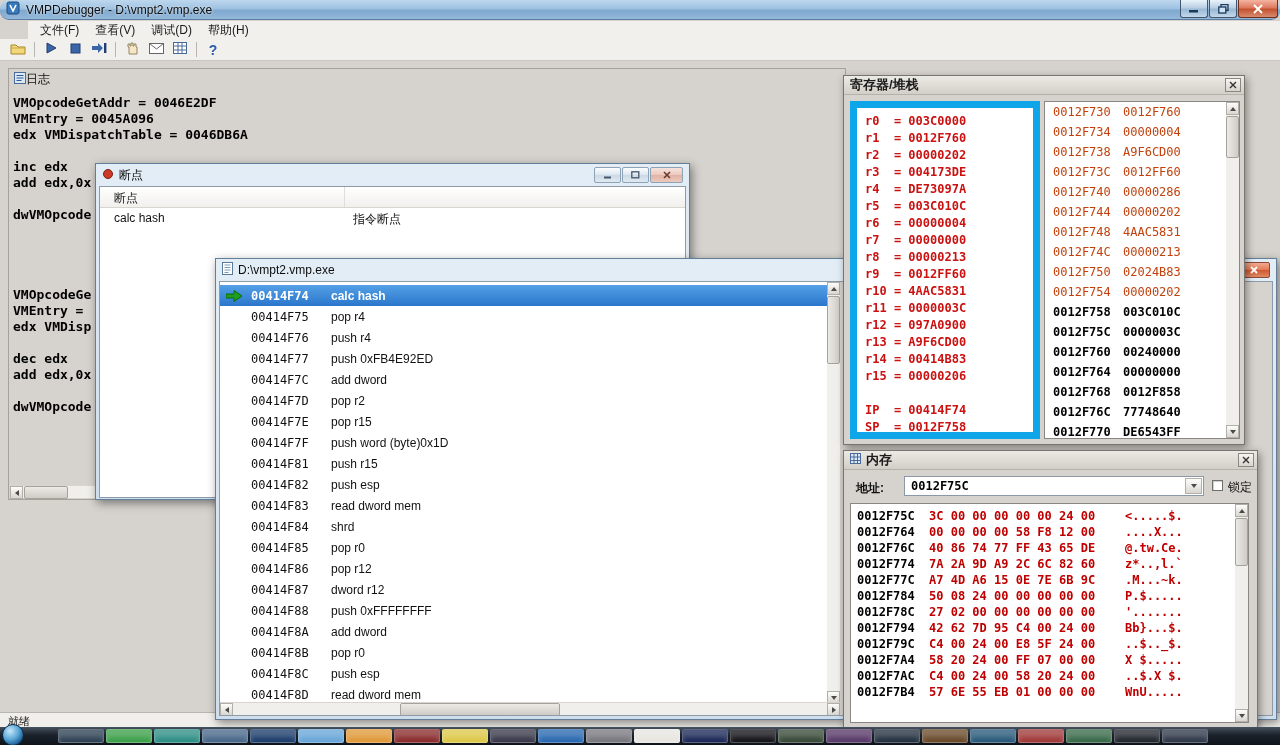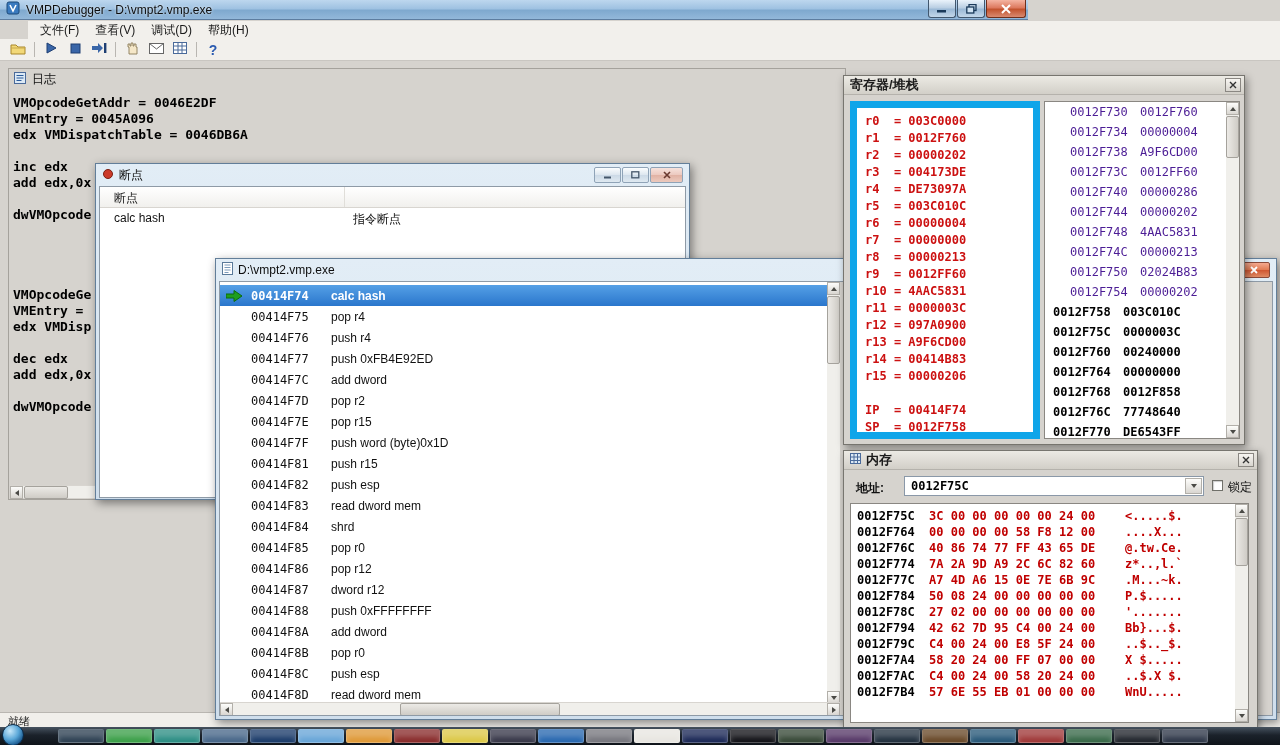--- a/index.html
+++ b/index.html
@@ -1,22 +1,22 @@
 <!DOCTYPE html>
 <html><head>
 <meta charset="utf-8">
 <style>
   * { margin:0; padding:0; box-sizing:border-box; }
   body { font-family:"Liberation Sans","DejaVu Sans",sans-serif; background:#888; }
   .screen { position:relative; width:1280px; height:745px; background:#d6d3ce; overflow:hidden; font-size:12px; color:#111; }
 
   
-  .main-titlebar { position:absolute; left:0; top:0; width:1028px; height:20px;
+  .main-titlebar { position:absolute; left:0; top:0; width:1280px; height:20px;
     background:linear-gradient(180deg,#bdd7ee,#9fc2e2 45%,#7fa9cf 55%,#93b8da);
-    border-bottom:1px solid #5d7da0; display:flex; align-items:center; padding-left:6px; }
+    border-bottom:1px solid #5d7da0; display:flex; align-items:center; padding-left:6px;border-radius:9px; }
   .main-title-text { font-size:12px; color:#0d0d0d; margin-left:6px; text-shadow:0 0 3px rgba(255,255,255,.9); white-space:nowrap; }
   .cap-btns { position:absolute; right:2px; top:0; display:flex; }
   .cap-btn { width:28px; height:18px; border:1px solid #41576e; border-top:none; border-radius:0 0 3px 3px;
     background:linear-gradient(#eaf3fb,#bacfe3 45%,#9bb9d6 55%,#c3d7e9);
     display:flex; align-items:center; justify-content:center; margin-left:1px; }
   .cap-btn.close { width:40px; background:linear-gradient(#f4b4a2,#dd7a5f 45%,#c2532f 55%,#d98a70); border-color:#6e2f1c; }
 
   .menubar { position:absolute; left:0; top:21px; width:1280px; height:18px; background:#f2f0ec;
     display:flex; align-items:center; padding-left:4px;margin-left:28px; }
   .menu-item { padding:2px 8px; color:#1a1a1a; }
@@ -25,21 +25,21 @@
   .tb-btn { width:24px; height:20px; display:flex; align-items:center; justify-content:center; }
   .tb-sep { width:1px; height:15px; background:#b9b6b1; margin:0 4px; }
   .help-q { font-weight:bold; font-size:14px; color:#2a5ab0; }
 
   .statusbar { position:absolute; left:0; top:712px; width:1280px; height:15px; background:#f1efeb;
     border-top:1px solid #b9b6b1; font-size:11px; padding:1px 8px; color:#222; }
 
   
   .log-panel { position:absolute; left:8px; top:68px; width:838px; height:432px;
     border:1px solid #a5a29c; background:#d6d3ce; }
-  .log-header { height:20px; display:flex; align-items:center; gap:6px; padding-left:5px; }
+  .log-header { height:20px; display:flex; align-items:center; gap:0; padding-left:5px; }
   .log-title { font-size:12px; color:#111; }
   .log-text { position:absolute; left:4px; top:26px; right:16px; bottom:16px;
     font-family:"DejaVu Sans Mono","Liberation Mono",monospace; font-weight:bold; font-size:13px; line-height:16px;
     white-space:pre; overflow:hidden; color:#000; }
 
   
   .sb-track-h { position:absolute; height:13px; background:#f0efeb; border-top:1px solid #d8d5d0; }
   .sb-track-v { position:absolute; width:13px; background:#f0efeb; }
   .sbb { position:absolute; width:13px; height:13px; background:linear-gradient(#fdfdfb,#d9d6d1);
     border:1px solid #b2afa9; display:flex; align-items:center; justify-content:center; }
@@ -96,21 +96,21 @@
   #reg-window { left:843px; top:75px; width:402px; height:370px; z-index:30; }
   .regs { position:absolute; left:6px; top:25px; width:190px; height:338px; background:#fff;
     border:7px solid #0ea5e9; padding:5px 0 1px 8px; overflow:hidden; }
   .rline { height:17px; font-family:"DejaVu Sans Mono","Liberation Mono",monospace; font-weight:bold;
     font-size:12px; line-height:17px; color:#cc1111; white-space:pre; }
   .stack { position:absolute; left:200px; top:25px; width:196px; height:338px; background:#fff;
     border:1px solid #8a8782; overflow:hidden; }
   .srow { height:20px; display:flex; padding-left:8px; font-family:"DejaVu Sans Mono","Liberation Mono",monospace;
     font-size:12px; line-height:20px; }
   .srow span:first-child { width:70px; }
-  .srow.dim { color:#4c1d95;margin-left:17px; }
+  .srow.dim { color:#c2410c; }
   .srow.hot { color:#000; font-weight:bold; }
   .svsb { right:0; top:0; height:336px; }
 
   #mem-window { left:843px; top:450px; width:415px; height:280px; z-index:40; }
   .mem-addr-label { position:absolute; left:12px; top:29px; font-weight:bold; }
   .combo { position:absolute; left:60px; top:25px; width:300px; height:20px; background:#fff; border:1px solid #8a98a8; }
   .combo-value { position:absolute; left:6px; top:1px; line-height:17px; font-family:"DejaVu Sans Mono","Liberation Mono",monospace;
     font-weight:bold; font-size:12px; color:#000; }
   .combo-drop { position:absolute; right:1px; top:1px; width:17px; height:16px;
     background:linear-gradient(#fdfdfb,#d9d6d1); border:1px solid #b2afa9; display:flex; align-items:center; justify-content:center; }

